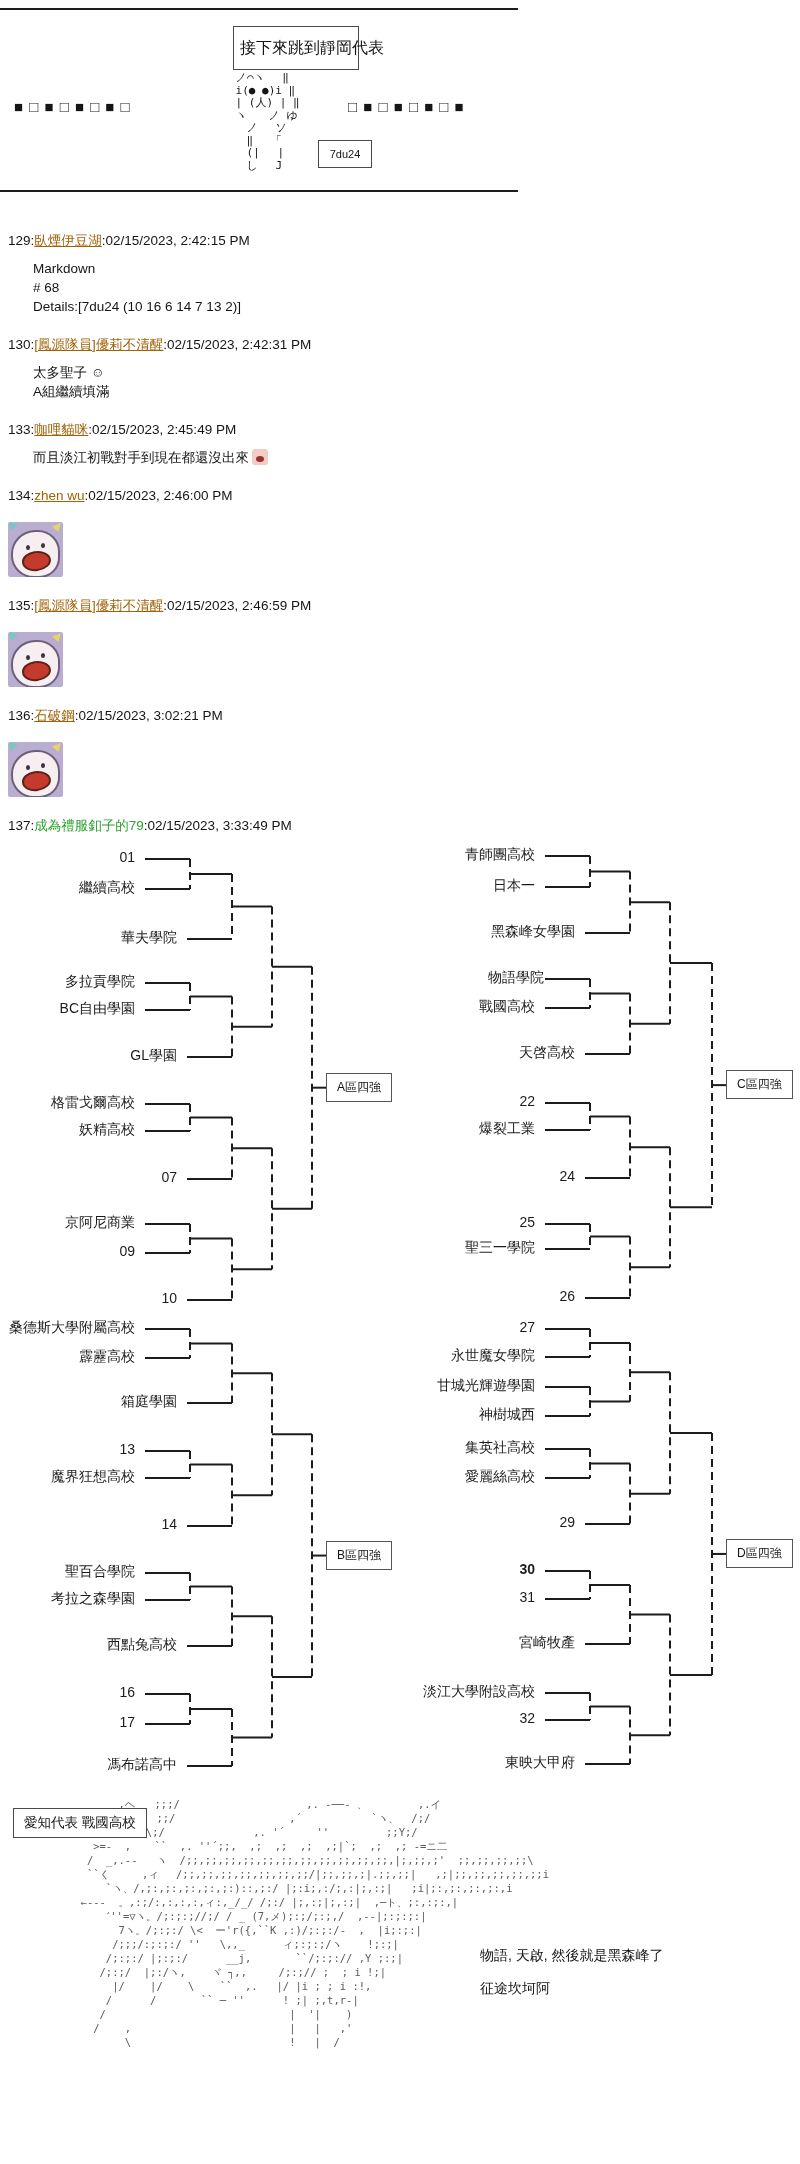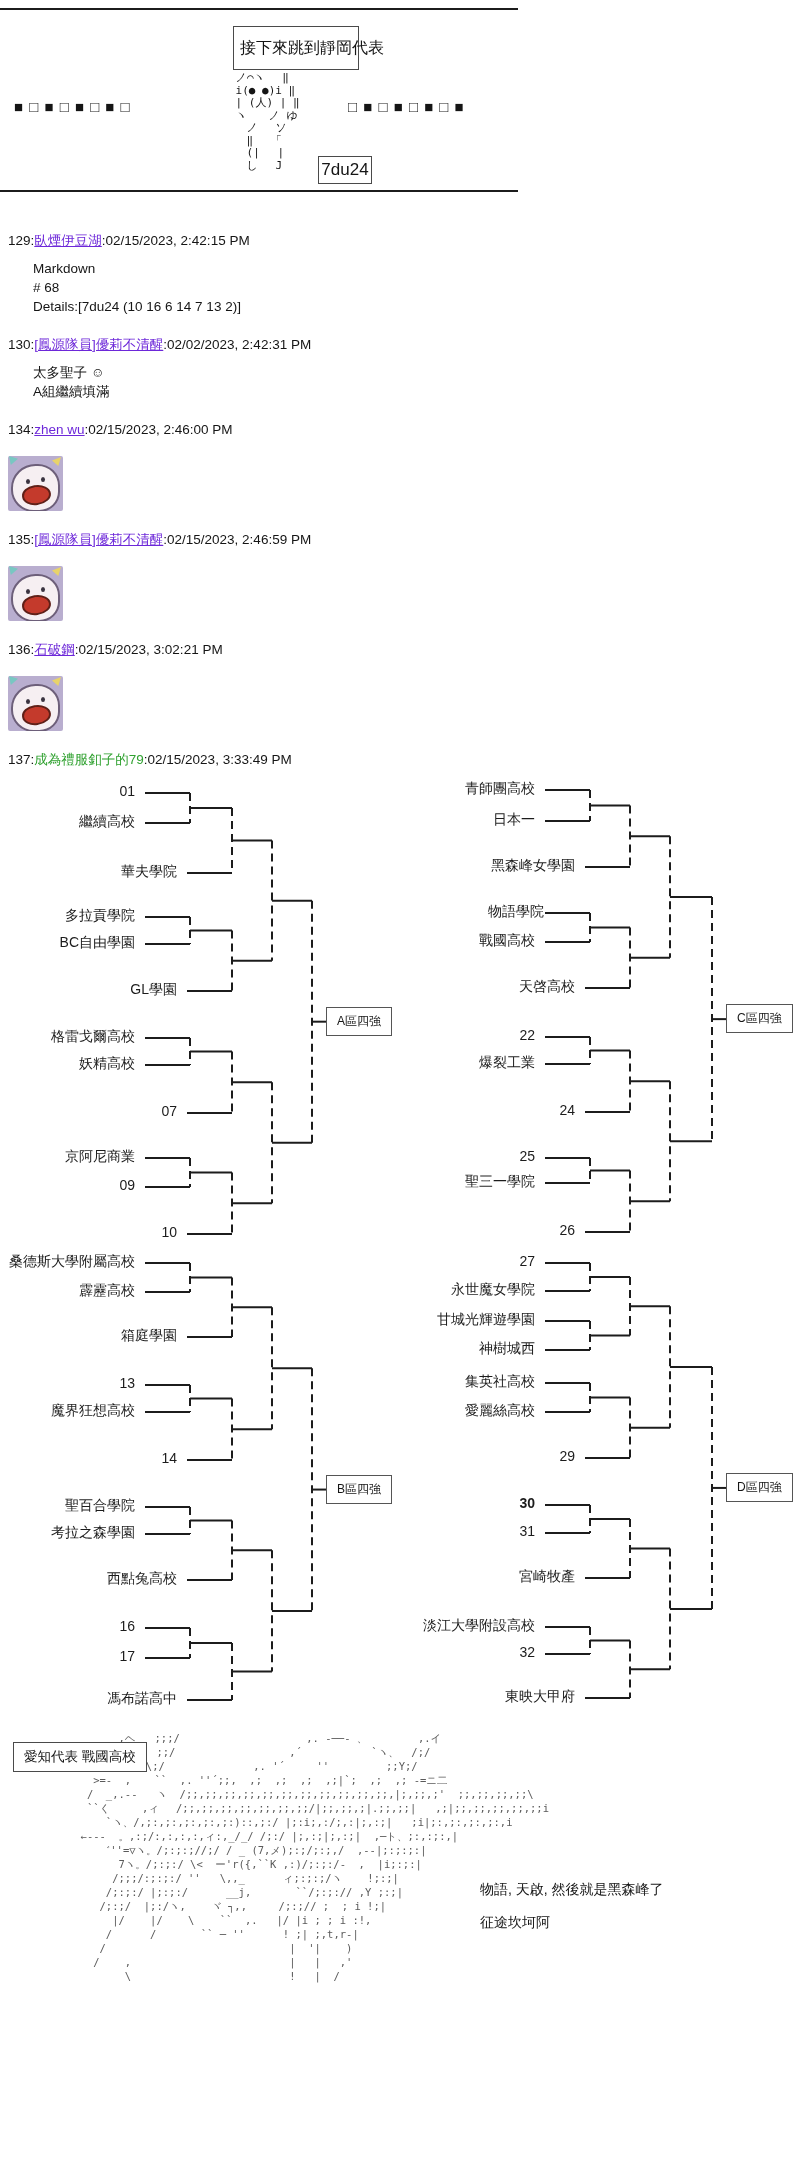--- a/index.html
+++ b/index.html
@@ -10,25 +10,25 @@
   
   .top-art{position:relative;height:180px;}
   .squares{position:absolute;top:88px;font-size:15px;letter-spacing:1px;white-space:pre;}
   .sq-left{left:14px;}
   .sq-right{left:348px;}
   .sign-box{position:absolute;left:233px;top:16px;width:112px;height:30px;border:1px solid #4a4a4a;
     padding:6px;font-size:16px;display:flex;align-items:center;white-space:nowrap;}
   .char-art{position:absolute;left:229px;top:62px;margin:0;
     font-family:"DejaVu Sans Mono",monospace;font-size:11px;line-height:12.5px;}
   .tag-box{position:absolute;left:318px;top:130px;width:52px;height:26px;border:1px solid #4a4a4a;
-    display:flex;align-items:center;justify-content:center;font-size:17px;margin-top:16px;}
+    display:flex;align-items:center;justify-content:center;font-size:11px;}
   
   .post-header{margin:20px 0 0 8px;font-size:13.5px;line-height:17px;}
   .post:first-child .post-header{margin-top:40px;}
-  a.username{color:#6d28d9;text-decoration:underline;cursor:pointer;}
+  a.username{color:#a16207;text-decoration:underline;cursor:pointer;}
   a.username.green{color:#2fa12f;text-decoration:none;}
   .post-body{margin:10px 0 0 33px;font-size:13.5px;}
   .body-line{line-height:19px;}
   .mini-emoji{display:inline-block;width:16px;height:16px;background:#f3cdc4;border-radius:3px;
     vertical-align:-3px;margin-left:3px;position:relative;}
   .mini-emoji::after{content:'';position:absolute;left:4px;top:7px;width:8px;height:6px;
     background:#9e2f2f;border-radius:50%;}
   .sticker{position:relative;width:55px;height:55px;background:#b9aecf;margin:18px 0 0 8px;
     border-radius:2px;overflow:hidden;cursor:pointer;}
   .blob{position:absolute;left:3px;top:8px;width:45px;height:44px;background:#f6eff2;
@@ -86,24 +86,30 @@
   <div id="posts">
       <div class="post">
         <div class="post-header"><span class="post-num">129:</span><a class="username" href="#">臥煙伊豆湖</a><span class="post-time">:02/15/2023, 2:42:15 PM</span></div>
         <div class="post-body">
           <div class="body-line"><span>Markdown</span></div>
           <div class="body-line"><span># 68</span></div>
           <div class="body-line"><span>Details:[7du24 (10 16 6 14 7 13 2)]</span></div>
         </div>
       </div>
       <div class="post">
-        <div class="post-header"><span class="post-num">130:</span><a class="username" href="#">[鳳源隊員]優莉不清醒</a><span class="post-time">:02/02/2023, 2:42:31 PM</span></div>
+        <div class="post-header"><span class="post-num">130:</span><a class="username" href="#">[鳳源隊員]優莉不清醒</a><span class="post-time">:02/15/2023, 2:42:31 PM</span></div>
         <div class="post-body">
           <div class="body-line"><span>太多聖子 ☺</span></div>
           <div class="body-line"><span>A組繼續填滿</span></div>
+        </div>
+      </div>
+      <div class="post">
+        <div class="post-header"><span class="post-num">133:</span><a class="username" href="#">咖哩貓咪</a><span class="post-time">:02/15/2023, 2:45:49 PM</span></div>
+        <div class="post-body">
+          <div class="body-line"><span>而且淡江初戰對手到現在都還沒出來</span><span class="mini-emoji"></span></div>
         </div>
       </div>
       <div class="post">
         <div class="post-header"><span class="post-num">134:</span><a class="username" href="#">zhen wu</a><span class="post-time">:02/15/2023, 2:46:00 PM</span></div>
         <div class="sticker">
           <div class="blob"></div>
           <div class="blob-eye e1"></div>
           <div class="blob-eye e2"></div>
           <div class="blob-mouth"></div>
           <div class="confetti c1"></div>

